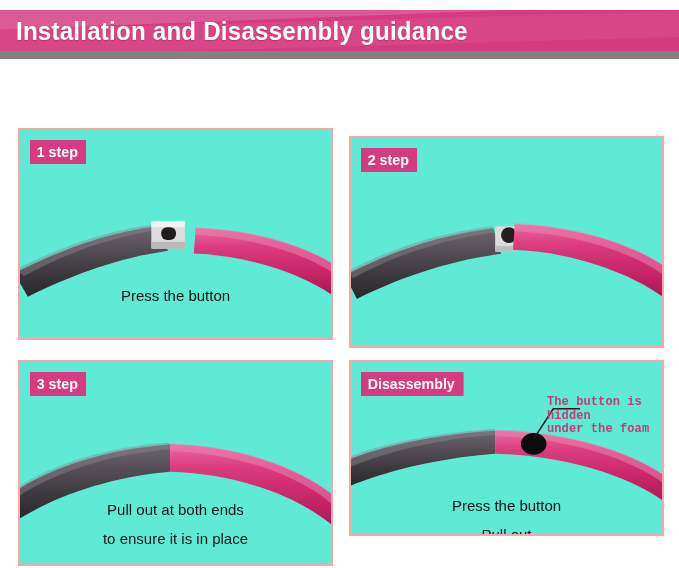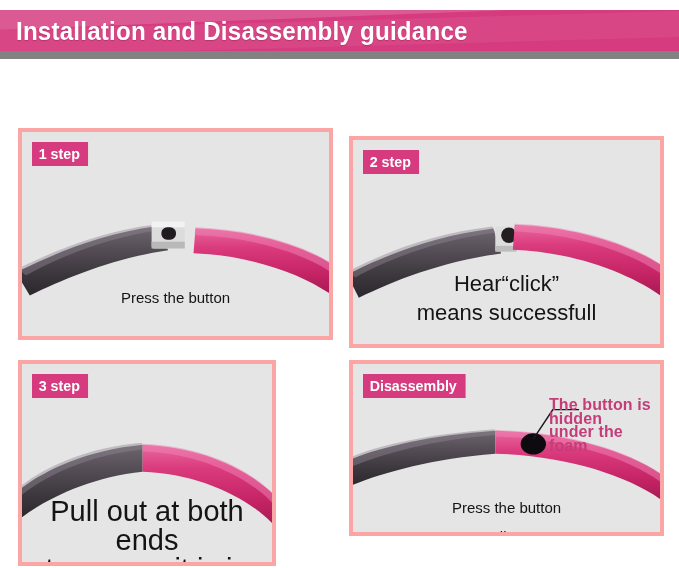--- a/index.html
+++ b/index.html
@@ -44,28 +44,28 @@
     white-space:nowrap;
     text-shadow:0 1px 1px rgba(120,20,60,0.35);
     font-family:"Liberation Sans", sans-serif;
     transform:scaleX(0.93);
     transform-origin:left center;
   }
 
   
   .panel{
     position:absolute;
-    border:4px solid #fca5a5;
-    background:#e5e5e5;
+    border:2px solid #fca5a5;
+    background:#5eead4;
     box-sizing:border-box;
     overflow:hidden;
   }
   #panel-1{left:18px;  top:128px; width:315px; height:212px;}
   #panel-2{left:349px; top:128px; width:315px; height:212px;margin-top:8px;}
-  #panel-3{left:18px;  top:360px; width:258px; height:206px;}
+  #panel-3{left:18px;  top:360px; width:315px; height:206px;}
   #panel-4{left:349px; top:360px; width:315px; height:176px;}
 
   .badge{
     position:absolute;left:10px;top:10px;
     background:#d63b7f;
     color:#ffffff;
     font-weight:bold;
     font-size:15px;
     line-height:15px;
     padding:4px 9px 5px 7px;
@@ -80,36 +80,36 @@
     left:0;right:0;
     text-align:center;
     color:#141414;
     font-size:15px;
     line-height:29px;
     font-family:"Liberation Sans", sans-serif;
     white-space:pre-line;
   }
   #cap-1{top:151px;}
   #cap-2{top:129px;font-size:22px;}
-  #cap-3{top:133px;font-size:29px;}
+  #cap-3{top:133px;font-size:15px;}
   #cap-4{top:129px;}
 
   
   .art{position:absolute;left:0;top:0;width:100%;height:100%;pointer-events:none;}
 
   
   .anno-text{
     position:absolute;
     left:196px;top:34px;
     color:#c43d78;
-    font-size:16px;
+    font-size:12px;
     font-weight:bold;
     line-height:13.5px;
     white-space:pre-line;
-    font-family:Liberation Sans, sans-serif;
+    font-family:Liberation Mono, monospace;
     letter-spacing:0.1px;
   }
 </style>
 </head>
 <body>
 
 <div class="header-wrap">
   <div class="header-band">
     <div class="header-gloss"></div>
     <div class="header-gloss2"></div>
@@ -172,22 +172,20 @@
     <path d="M -4 136 C 30 118, 82 97, 143 90 L 146 96 C 86 104, 36 124, 2 143 Z" fill="#8d8591" opacity="0.45"></path>
 
     <rect x="146" y="90" width="22" height="26" rx="2" fill="#ddddde"></rect>
     <rect x="146" y="110" width="22" height="6" fill="#bdbdbd"></rect>
     <ellipse cx="160" cy="99" rx="8" ry="8" fill="#231f20"></ellipse>
 
     <path d="M 166 88 C 226 90, 286 108, 322 134 L 316 162 C 280 136, 222 116, 164 114 Z" fill="url(#g2pink)"></path>
     <path d="M 166 87 C 226 89, 286 107, 320 132 L 316 139 C 282 115, 224 97, 165 95 Z" fill="#f084b4" opacity="0.5"></path>
   </svg>
   <div class="badge">2 step</div>
-  <div class="caption" id="cap-2">Hear“click”
-means successfull</div>
 </div>
 
 <div class="panel" id="panel-3">
   <svg class="art" viewBox="0 0 315 206" preserveAspectRatio="none">
     <defs>
       <linearGradient id="g3dark" x1="0" y1="0" x2="0" y2="1">
         <stop offset="0%" stop-color="#6e6670"></stop>
         <stop offset="32%" stop-color="#554e56"></stop>
         <stop offset="70%" stop-color="#3b353c"></stop>
         <stop offset="100%" stop-color="#2c272d"></stop>

